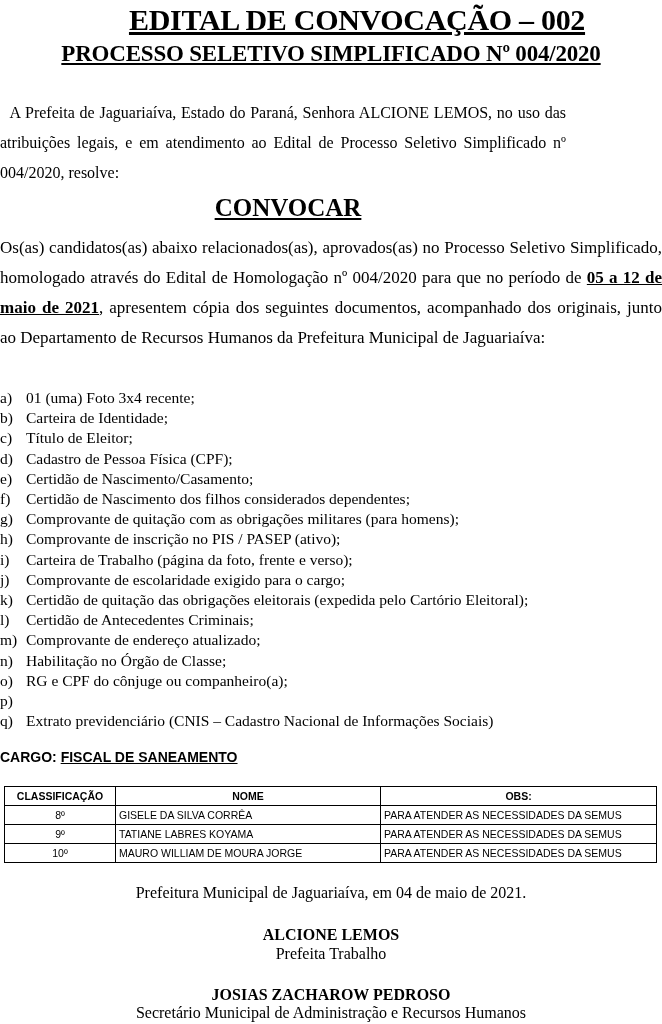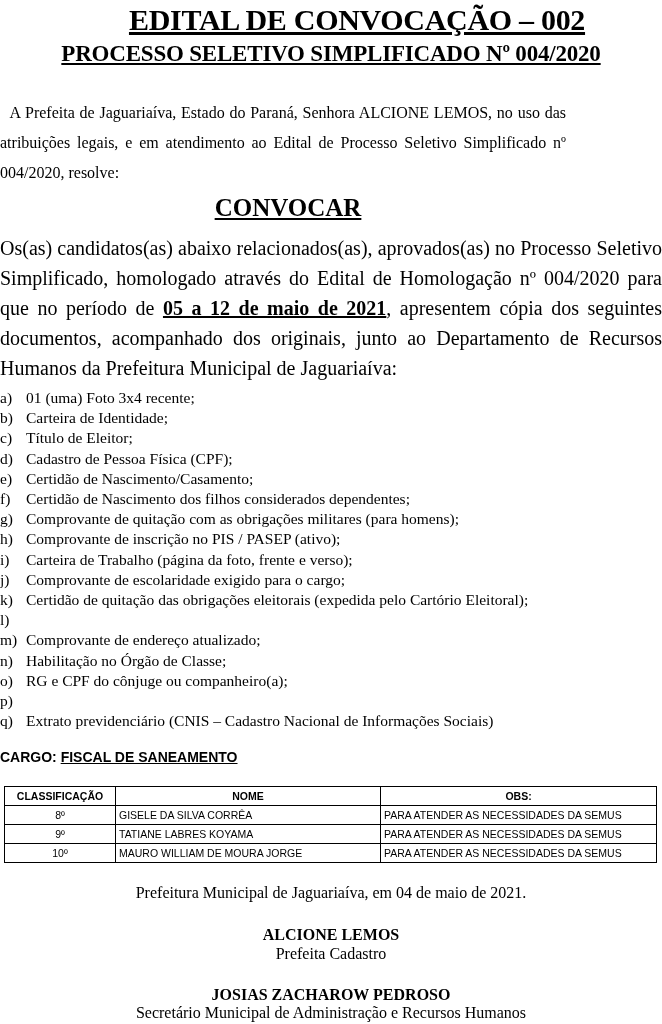--- a/index.html
+++ b/index.html
@@ -1,21 +1,21 @@
 <!DOCTYPE html>
 <html><head>
 <meta charset="utf-8">
 <style>
   html, body { margin: 0; padding: 0; background: #ffffff; }
   body { width: 662px; height: 1024px; overflow: hidden; position: relative; color: #000; font-family: "Liberation Serif", serif; }
   .title1 { position: absolute; top: 2px; left: 0; width: 662px; text-align: center; font-weight: bold; font-size: 30px; line-height: 36px; text-decoration: underline; letter-spacing: -0.3px; padding-left: 26px; }
   .title2 { position: absolute; top: 40px; left: 0; width: 662px; text-align: center; font-weight: bold; font-size: 23px; line-height: 28px; text-decoration: underline; letter-spacing: -0.2px; }
   .intro { position: absolute; top: 98px; left: 0; width: 566px; font-size: 16px; line-height: 30px; text-align: justify; }
   .convocar { position: absolute; top: 192px; left: 0; width: 576px; text-align: center; font-weight: bold; font-size: 25px; line-height: 32px; text-decoration: underline; }
-  .body-para { position: absolute; top: 233px; left: 0; width: 662px; font-size: 20px; line-height: 30px; text-align: justify; }
+  .body-para { position: absolute; top: 233px; left: 0; width: 662px; font-size: 17px; line-height: 30px; text-align: justify; }
   .body-para .bold-date { font-weight: bold; text-decoration: underline; }
   .doc-list { position: absolute; top: 388px; left: 0; width: 662px; margin: 0; padding: 0; list-style: none; font-size: 15.5px; line-height: 20.2px; }
   .doc-list li { display: flex; white-space: nowrap; }
   .doc-list .lt { display: inline-block; width: 26px; }
   .cargo { position: absolute; top: 747px; left: 0; font-family: "Liberation Sans", sans-serif; font-weight: bold; font-size: 14px; line-height: 20px; }
   .cargo .cargo-value { text-decoration: underline; }
   table.results { position: absolute; top: 786px; left: 4px; width: 653px; border-collapse: collapse; font-family: "Liberation Sans", sans-serif; font-size: 10.5px; padding-left: 44px; }
   table.results th, table.results td { border: 1px solid #000; height: 18px; padding: 0 3px; line-height: 18px; }
   table.results th { font-weight: bold; text-align: center; }
   table.results td.class-cell { text-align: center; }
@@ -76,20 +76,21 @@
   <li>
       <span class="lt">j)</span>
       <span>Comprovante de escolaridade exigido para o cargo;</span>
     </li>
   <li>
       <span class="lt">k)</span>
       <span>Certidão de quitação das obrigações eleitorais (expedida pelo Cartório Eleitoral);</span>
     </li>
   <li>
       <span class="lt">l)</span>
+      <span>Certidão de Antecedentes Criminais;</span>
     </li>
   <li>
       <span class="lt">m)</span>
       <span>Comprovante de endereço atualizado;</span>
     </li>
   <li>
       <span class="lt">n)</span>
       <span>Habilitação no Órgão de Classe;</span>
     </li>
   <li>
@@ -129,15 +130,15 @@
     <tr>
       <td class="class-cell">10º</td>
       <td>MAURO WILLIAM DE MOURA JORGE</td>
       <td>PARA ATENDER AS NECESSIDADES DA SEMUS</td>
     </tr>
   </tbody>
 </table>
 
 <div class="footer" style="top:883px;">Prefeitura Municipal de Jaguariaíva, em 04 de maio de 2021.</div>
 <div class="footer bold" style="top:925px;">ALCIONE LEMOS</div>
-<div class="footer" style="top:944px;">Prefeita Cadastro</div>
+<div class="footer" style="top:944px;">Prefeita Trabalho</div>
 <div class="footer bold" style="top:985px;">JOSIAS ZACHAROW PEDROSO</div>
 <div class="footer" style="top:1003px;">Secretário Municipal de Administração e Recursos Humanos</div>
 
 </body></html>

